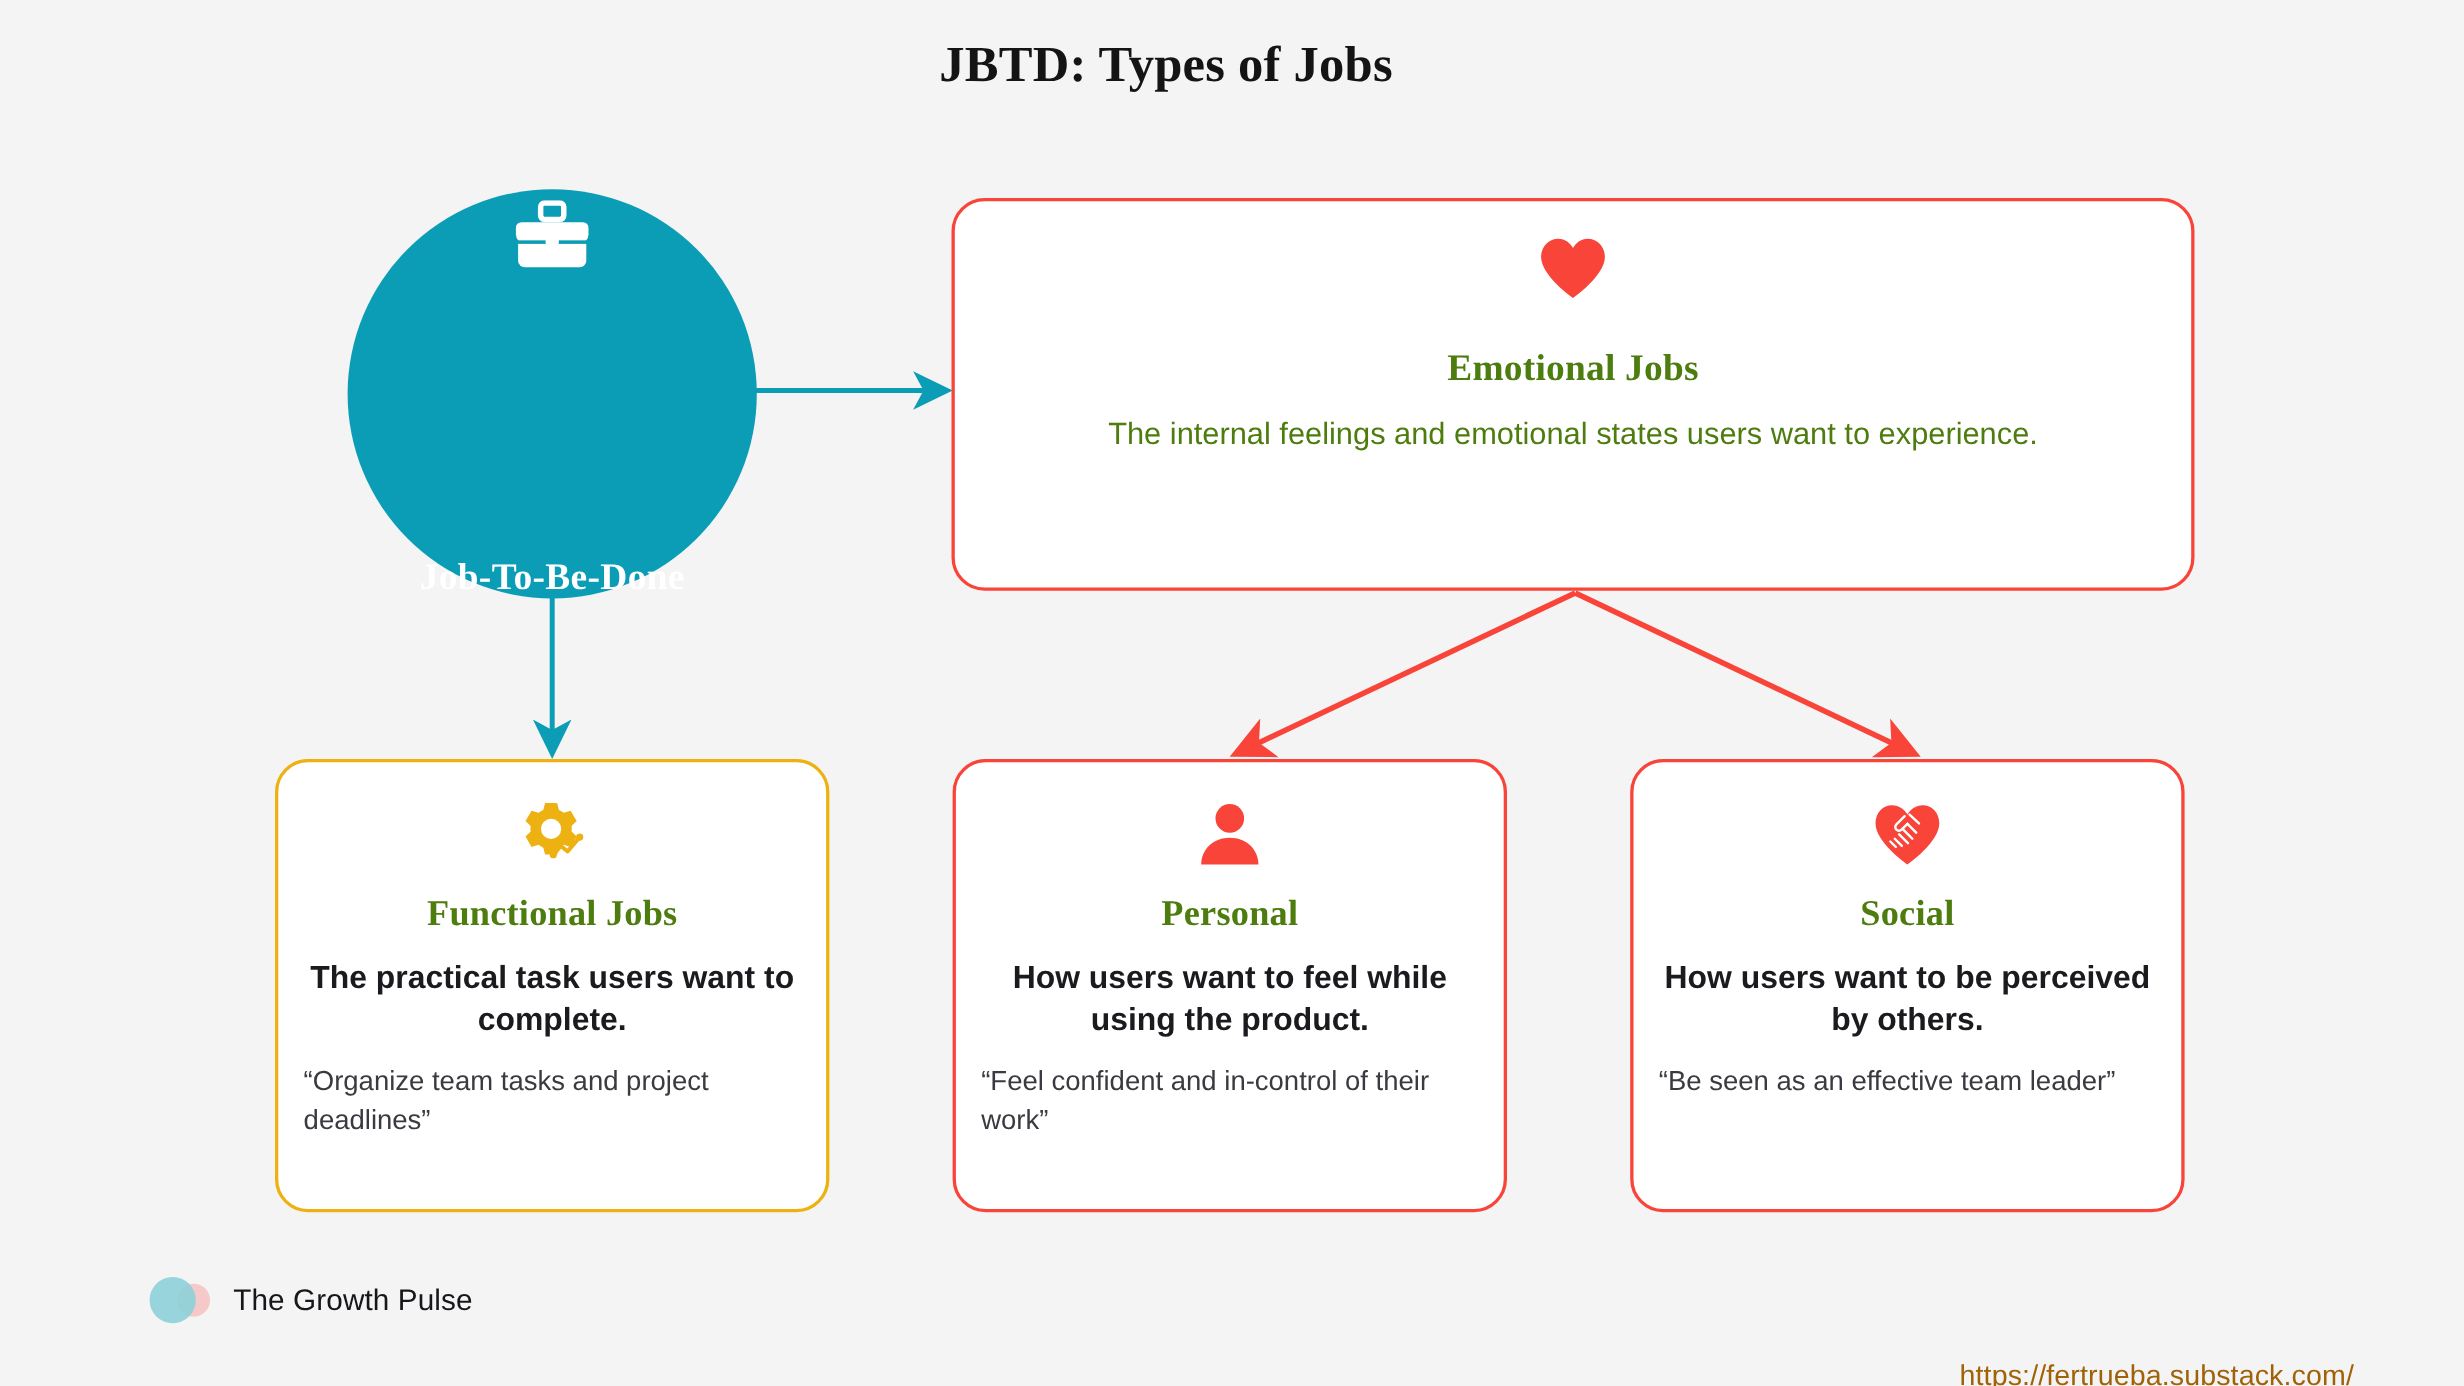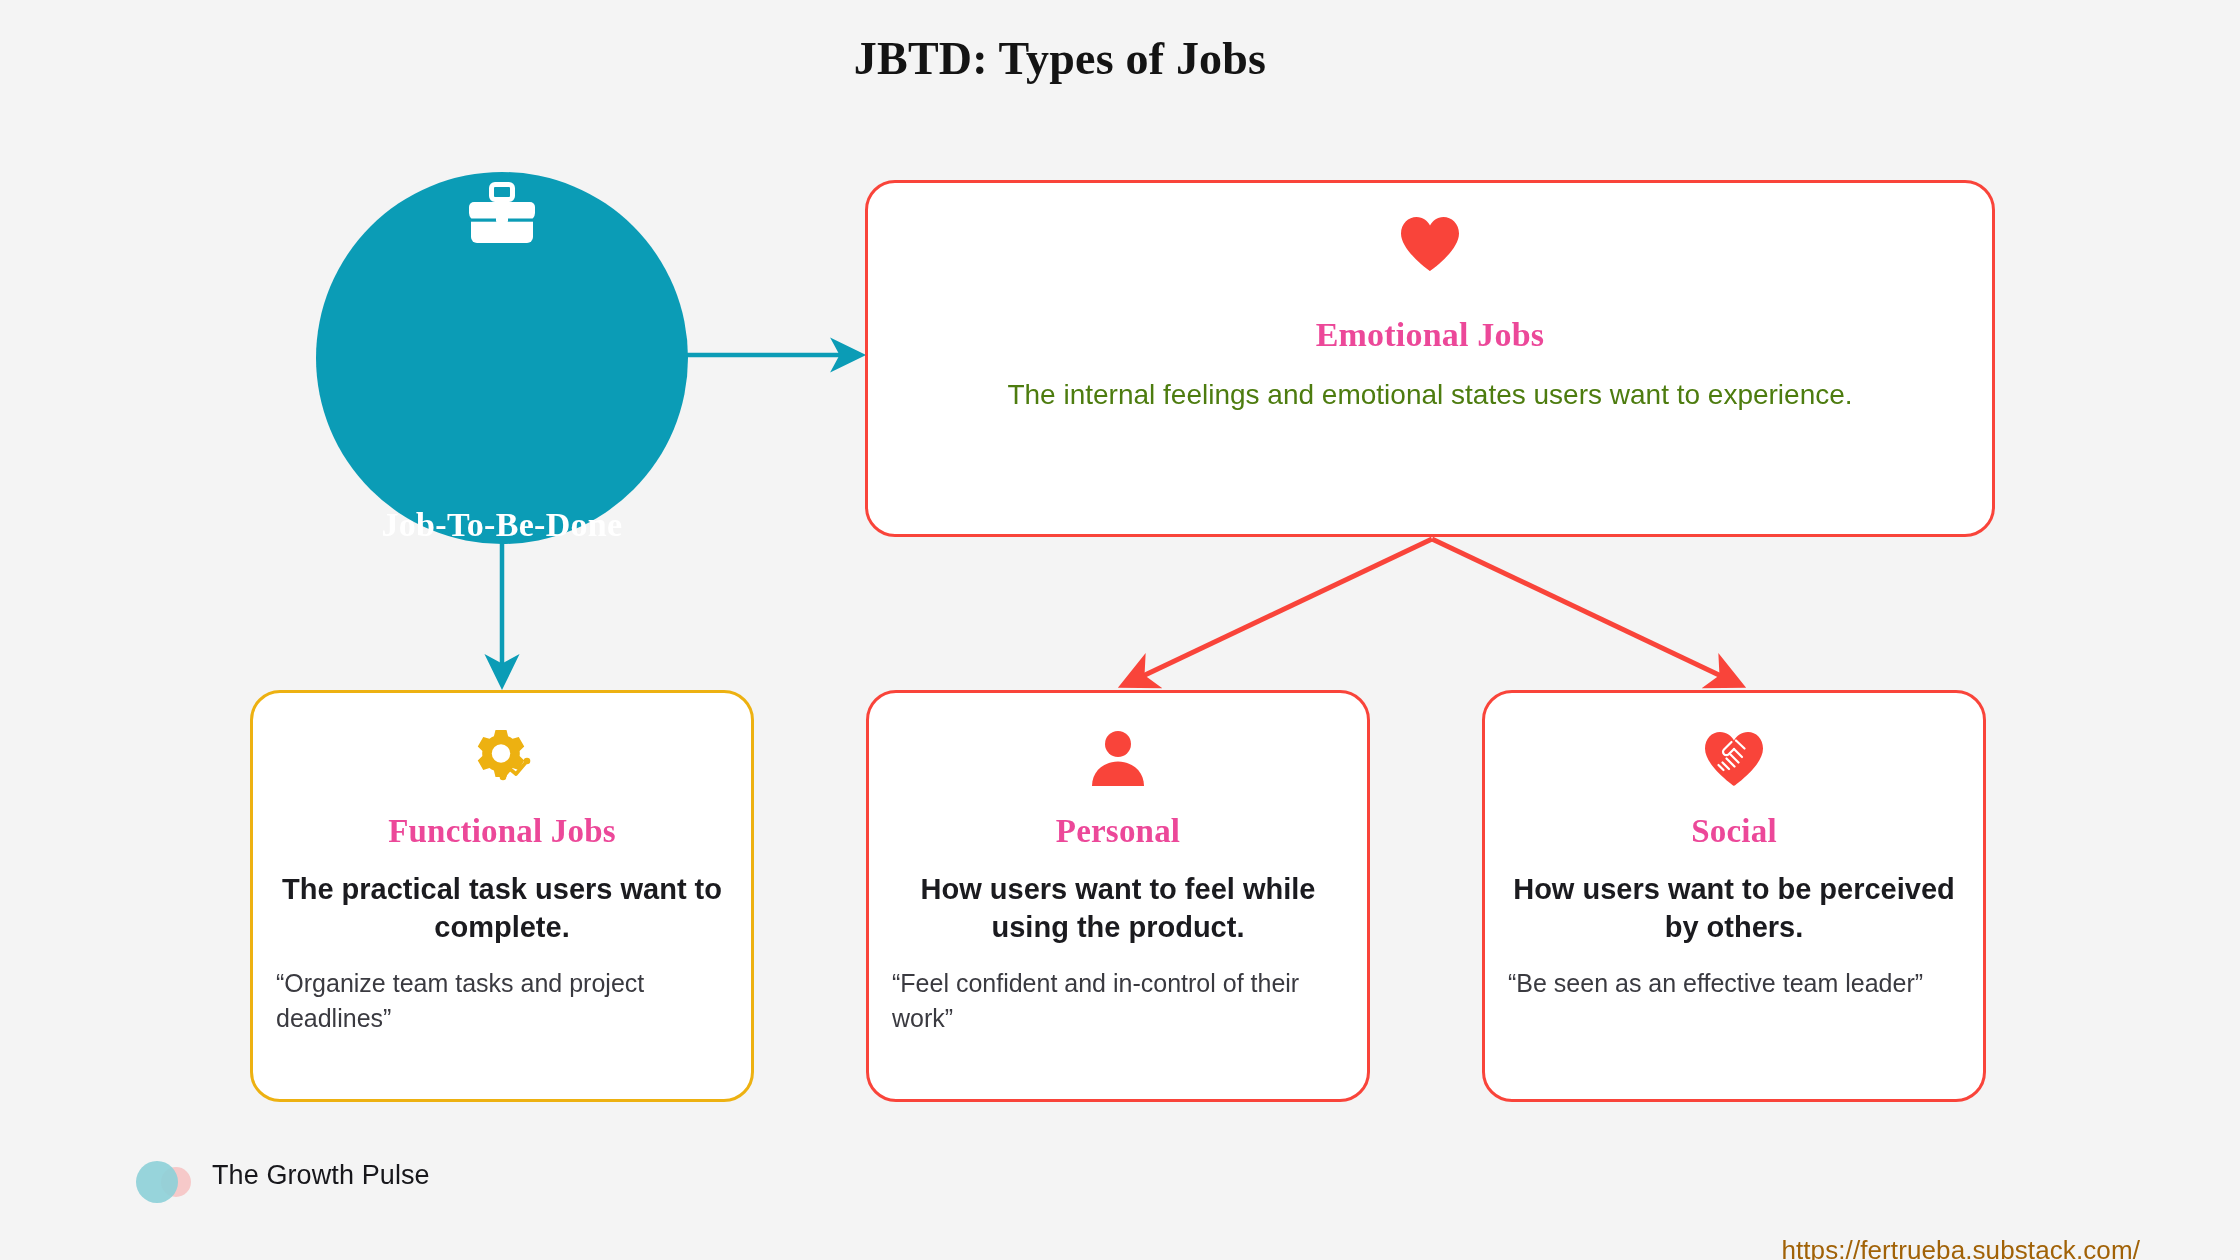--- a/index.html
+++ b/index.html
@@ -89,21 +89,21 @@
   .card.gold  { border: 3px solid #edb111; }
 
   .card .card-icon {
     line-height: 0;
     margin-top: 36px;
   }
   .card .card-title {
     font-family: "Liberation Serif", "DejaVu Serif", serif;
     font-weight: bold;
     font-size: 33px;
-    color: #ec4899;
+    color: #4d7c0f;
     letter-spacing: 0.2px;
     text-align: center;
   }
   .card .card-desc {
     font-family: "Liberation Sans", sans-serif;
     font-weight: bold;
     font-size: 29px;
     line-height: 38px;
     color: #1b1b1f;
     text-align: center;
@@ -161,21 +161,21 @@
   #card-functional .card-quote,
   #card-personal .card-quote,
   #card-social .card-quote { margin-top: 20px; width: 452px; }
 
   
   #footer-brand {
     position: absolute;
     left: 133px;
     top: 1160px;
     display: flex;
-    align-items: flex-start;
+    align-items: center;
     gap: 13px;
   }
   #footer-brand .brand-name {
     font-family: "Liberation Sans", sans-serif;
     font-size: 27px;
     color: #17171b;
     letter-spacing: 0.1px;
   }
   #footer-url {
     position: absolute;

